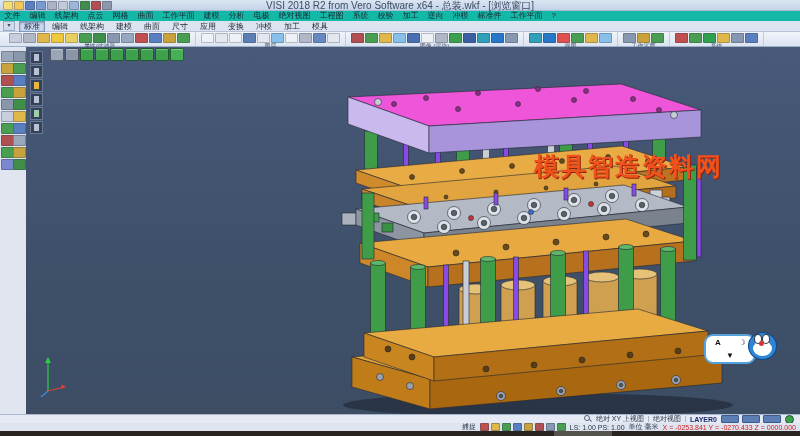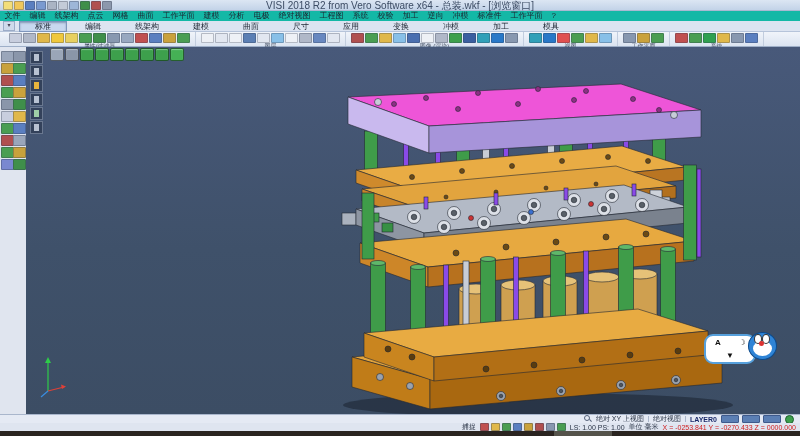--- a/index.html
+++ b/index.html
@@ -15,21 +15,21 @@
   #wintitle{position:absolute;left:0;right:0;text-align:center;font-size:10px;color:#3c4c64;line-height:11px}
 
   
   #menubar{top:11px;height:10px;background:#14b8a6;display:flex;align-items:center;font-size:8px;color:#1c2430}
   .menuitem{padding:0 4.5px;line-height:10px;white-space:nowrap;cursor:default}
 
   
   #tabbar{top:21px;height:11px;background:#dce4f1;border-bottom:1px solid #b6c4da;display:flex;align-items:center;font-size:8px}
   #tabdrop{width:10px;height:8px;margin:0 3px;background:#cfdaeb;border:1px solid #9cacc8;
            font-size:6px;line-height:6px;text-align:center;color:#445}
-  .tab{padding:0 15px;line-height:9px;margin:16px 1px;border:1px solid transparent;color:#1c2430;white-space:nowrap}
+  .tab{padding:0 4px;line-height:9px;margin:16px 1px;border:1px solid transparent;color:#1c2430;white-space:nowrap}
   .tab[data-active="true"]{background:#c8d8ef;border-color:#7e96bc;box-shadow:inset 0 1px 2px rgba(40,60,100,.4)}
 
   
   #ribbon{top:32px;height:15px;background:linear-gradient(#f0f4fa,#dbe4f1);
           border-bottom:1px solid #9eafc8;display:flex;align-items:stretch;padding-left:4px}
   .rgroup{display:flex;flex-direction:column;padding:1px 5px 0 5px;border-right:1px solid #c2cdde}
   .ricons{display:flex;gap:1px}
   .ricon{width:11px;height:8px;border-radius:1px;border:1px solid rgba(50,60,80,.3)}
   .rlabel{font-size:6px;color:#4a5568;text-align:center;line-height:6px;white-space:nowrap}
 
@@ -464,20 +464,21 @@
           <i style="background: rgb(184, 194, 210);"></i>
         </span>
         <span class="sicon" title="orbit-tool-icon">
           <i style="background: rgb(159, 208, 168);"></i>
         </span>
         <span class="sicon" title="refit-tool-icon">
           <i style="background: rgb(184, 194, 210);"></i>
         </span>
       </div>
 
+    <div id="watermark">模具智造资料网</div>
 
     <div id="badge">
       <div id="pill">
 
       <span>A</span>
           <span>☽</span>
           <span>▼</span>
         </div>
       <div id="dora">
         <div class="head"></div>

